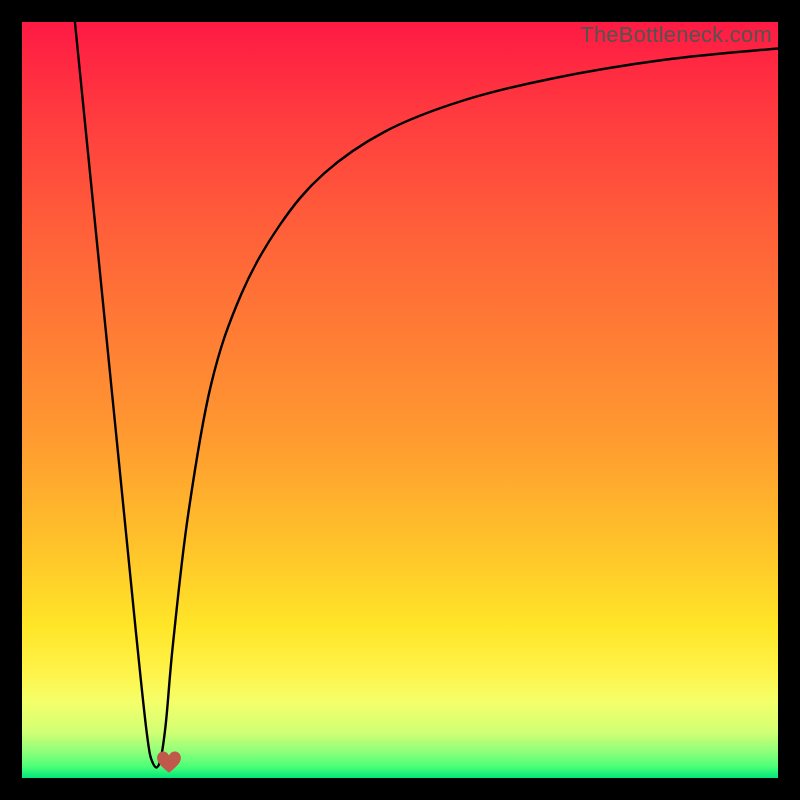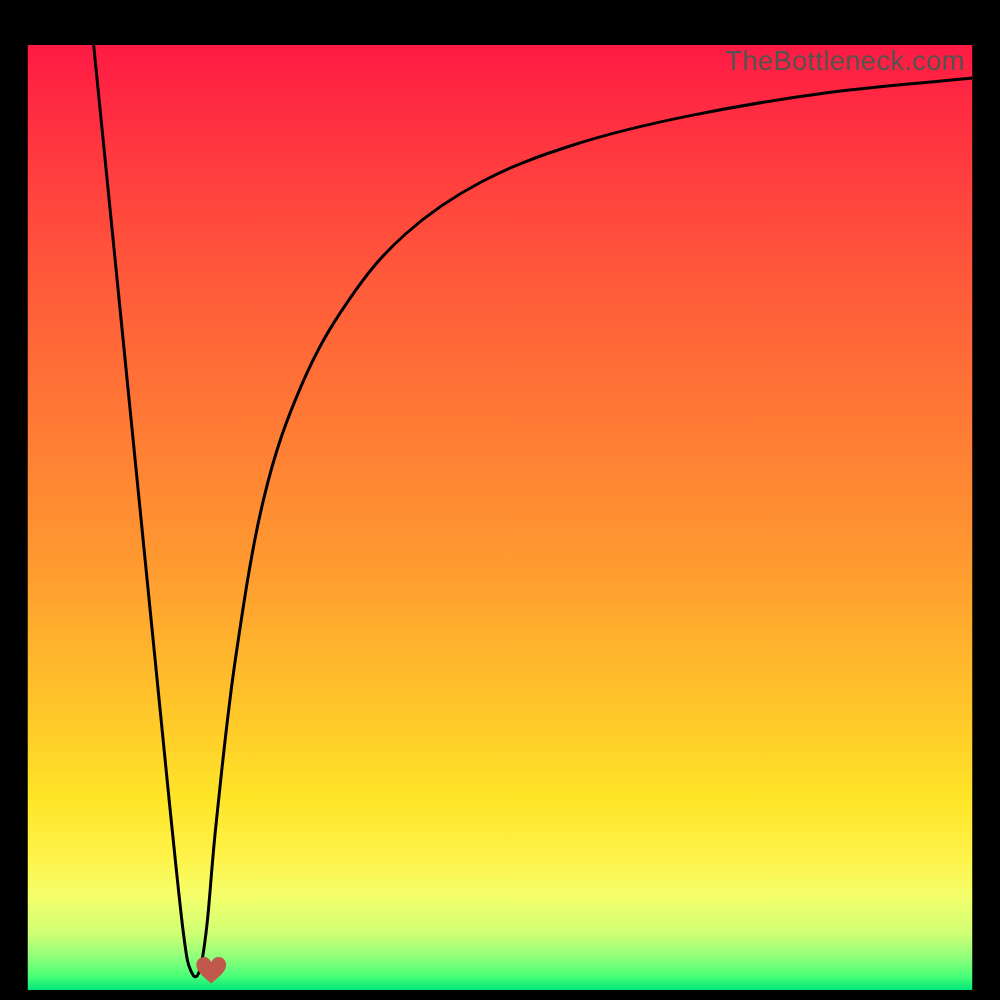--- a/index.html
+++ b/index.html
@@ -10,21 +10,20 @@
     height: 800px;
     background: #000;
   }
   .plot-area {
     position: absolute;
     left: 22px;
     top: 22px;
     width: 756px;
     height: 756px;
     overflow: hidden;
-    margin-top: 14px;
   }
   .gradient {
     position: absolute;
     inset: 0;
     background: linear-gradient(
       to bottom,
       var(--c0) 0%,
       var(--c1) 12%,
       var(--c2) 25%,
       var(--c3) 40%,

